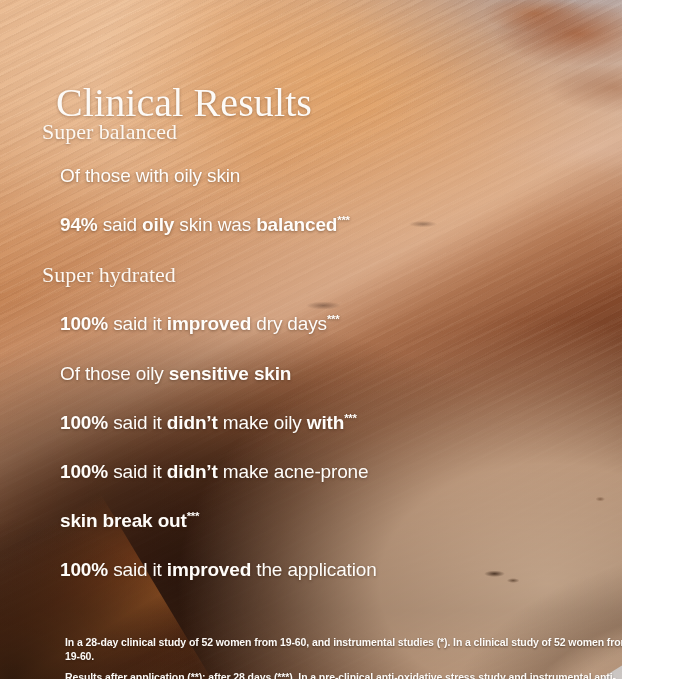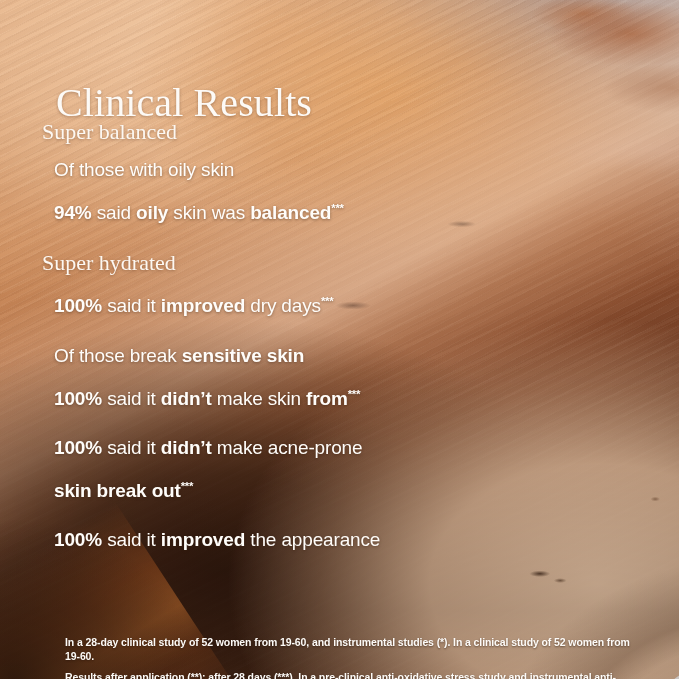--- a/index.html
+++ b/index.html
@@ -3,21 +3,21 @@
 <meta charset="utf-8">
 <style>
   html, body {
     margin: 0;
     padding: 0;
     background: #ffffff;
   }
 
   #stage {
     position: relative;
-    width: 679px;
+    width: 622px;
     height: 679px;
     overflow: hidden;
     font-family: "Liberation Sans", sans-serif;
     background-color: #c98f62;
   }
 
   
   .bg-layer {
     position: absolute;
     inset: 0;
@@ -249,21 +249,21 @@
     white-space: nowrap;
   }
 
   .claim-line {
     font-family: "Liberation Sans", sans-serif;
     font-size: 19px;
     font-weight: 400;
     line-height: 26px;
     color: #fffdfa;
     text-shadow: 0 1px 3px rgba(50,26,12,0.45);
-    margin: 12px;
+    margin: 18px;
     letter-spacing: -0.15px;
   }
 
   .claim-line b,
   .claim-line strong {
     font-weight: 700;
   }
 
   .claim-line sup {
     font-size: 0.60em;
@@ -317,29 +317,29 @@
         <div class="claim-block">
           <div class="claim-heading">Super balanced</div>
           <div class="claim-line"><span>Of those with oily skin</span></div>
           <div class="claim-line"><b>94%</b><span> said </span><b>oily</b><span> skin was </span><b>balanced</b><sup>***</sup></div>
         </div>
         <div class="claim-block">
           <div class="claim-heading">Super hydrated</div>
           <div class="claim-line"><b>100%</b><span> said it </span><b>improved</b><span> dry days</span><sup>***</sup></div>
         </div>
         <div class="claim-block">
-          <div class="claim-line"><span>Of those break </span><b>sensitive skin</b></div>
-          <div class="claim-line"><b>100%</b><span> said it </span><b>didn’t</b><span> make skin </span><b>from</b><sup>***</sup></div>
+          <div class="claim-line"><span>Of those oily </span><b>sensitive skin</b></div>
+          <div class="claim-line"><b>100%</b><span> said it </span><b>didn’t</b><span> make oily </span><b>with</b><sup>***</sup></div>
         </div>
         <div class="claim-block">
           <div class="claim-line"><b>100%</b><span> said it </span><b>didn’t</b><span> make acne-prone</span></div>
           <div class="claim-line"><b>skin break out</b><sup>***</sup></div>
         </div>
         <div class="claim-block">
-          <div class="claim-line"><b>100%</b><span> said it </span><b>improved</b><span> the appearance</span></div>
+          <div class="claim-line"><b>100%</b><span> said it </span><b>improved</b><span> the application</span></div>
         </div>
       </div>
 
     <div class="footnote">
       <p>In a 28-day clinical study of 52 women from 19-60, and instrumental studies (*). In a clinical study of 52 women from 19-60.</p>
       <p>Results after application (**); after 28 days (***). In a pre-clinical anti-oxidative stress study and instrumental anti-pollution</p>
     </div>
 
   </div>
 </div>

